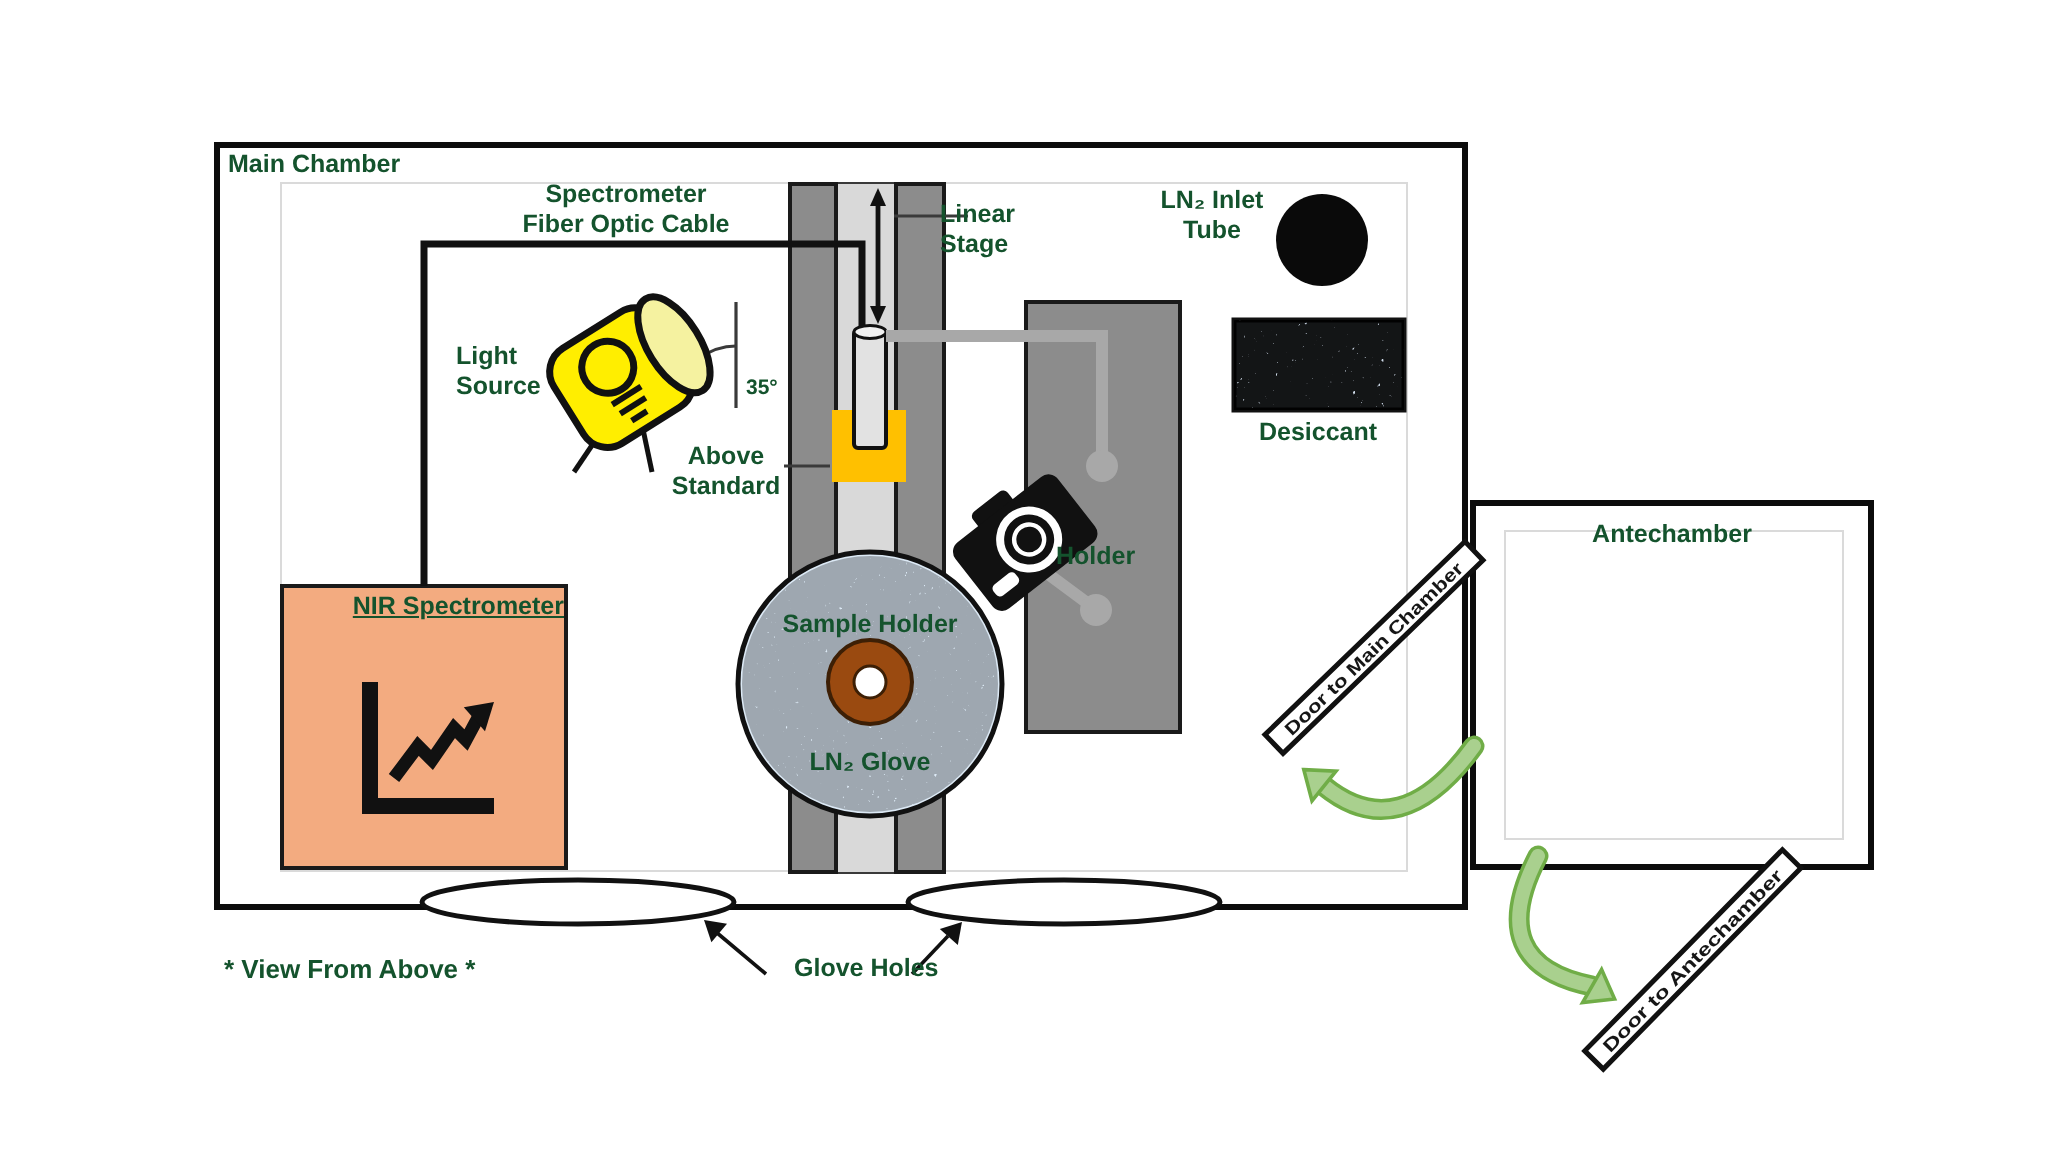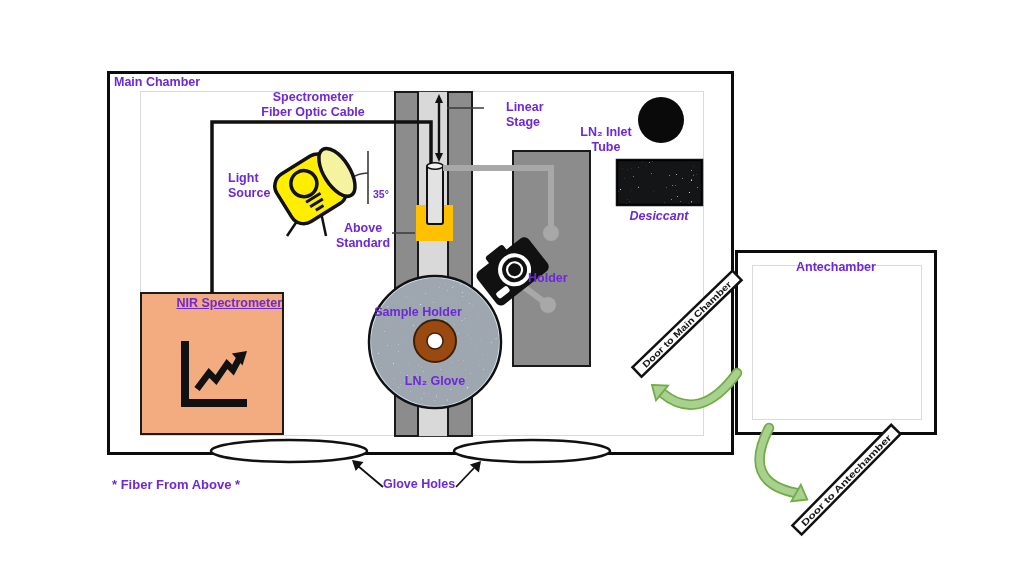--- a/index.html
+++ b/index.html
@@ -1,20 +1,20 @@
 <!DOCTYPE html>
 <html><head>
 <meta charset="utf-8">
 <style>
   * { margin:0; padding:0; box-sizing:border-box; }
   html,body { width:1024px; height:580px; background:#fff; overflow:hidden;
               font-family:"Liberation Sans", sans-serif; }
   #canvas { position:relative; width:1024px; height:580px; background:#fff; }
   .abs { position:absolute; }
-  .lbl { position:absolute; color:#6d28d9; font-size:12.5px; font-weight:600;
+  .lbl { position:absolute; color:#14532d; font-size:12.5px; font-weight:600;
          line-height:1.18; white-space:pre-line; }
   .center { text-align:center; }
   .right { }
 
   
   .main-chamber { left:107px; top:71px; width:627px; height:384px;
                   border:3px solid #0c0c0c; background:#fff; }
   .main-inner   { left:140px; top:91px; width:564px; height:345px;
                   border:1.5px solid #dadada; }
   .antechamber  { left:735px; top:250px; width:202px; height:185px;
@@ -151,27 +151,27 @@
       <text x="70" y="3.5" text-anchor="middle" class="door-text" textLength="124" lengthAdjust="spacingAndGlyphs">Door to Antechamber</text>
     </g>
   </svg>
 
   <div class="lbl" style="left:114px; top:75px;">Main Chamber</div>
   <div class="lbl center" style="left:233px; top:90px; width:160px;">Spectrometer
 Fiber Optic Cable</div>
   <div class="lbl right" style="left:228px; top:171px; width:62px;">Light
 Source</div>
   <div class="lbl" style="left:373px; top:188px; font-size:10.5px;">35°</div>
-  <div class="lbl" style="left:506px; top:100px;">Linear
+  <div class="lbl" style="left:470px; top:100px;">Linear
 Stage</div>
   <div class="lbl center" style="left:332px; top:221px; width:62px;">Above
 Standard</div>
-  <div class="lbl center" style="left:570px; top:93px; width:72px;margin-top:32px;">LN₂ Inlet
+  <div class="lbl center" style="left:570px; top:93px; width:72px;">LN₂ Inlet
 Tube</div>
-  <div class="lbl center" style="left:609px; top:209px; width:100px;font-style:italic;">Desiccant</div>
+  <div class="lbl center" style="left:609px; top:209px; width:100px;">Desiccant</div>
   <div class="lbl" style="left:528px; top:271px;">Holder</div>
-  <div class="lbl center" style="left:358px; top:305px; width:120px;">Sample Holder</div>
+  <div class="lbl center" style="left:375px; top:305px; width:120px;">Sample Holder</div>
   <div class="lbl center" style="left:385px; top:374px; width:100px;">LN₂ Glove</div>
   <div class="lbl center" style="left:771px; top:260px; width:130px;">Antechamber</div>
-  <div class="lbl" style="left:112px; top:477px; font-size:13px; font-weight:bold;">* Fiber From Above *</div>
-  <div class="lbl" style="left:383px; top:477px;">Glove Holes</div>
+  <div class="lbl" style="left:112px; top:477px; font-size:13px; font-weight:bold;">* View From Above *</div>
+  <div class="lbl" style="left:397px; top:477px;">Glove Holes</div>
 
 </div>
 
 </body></html>

